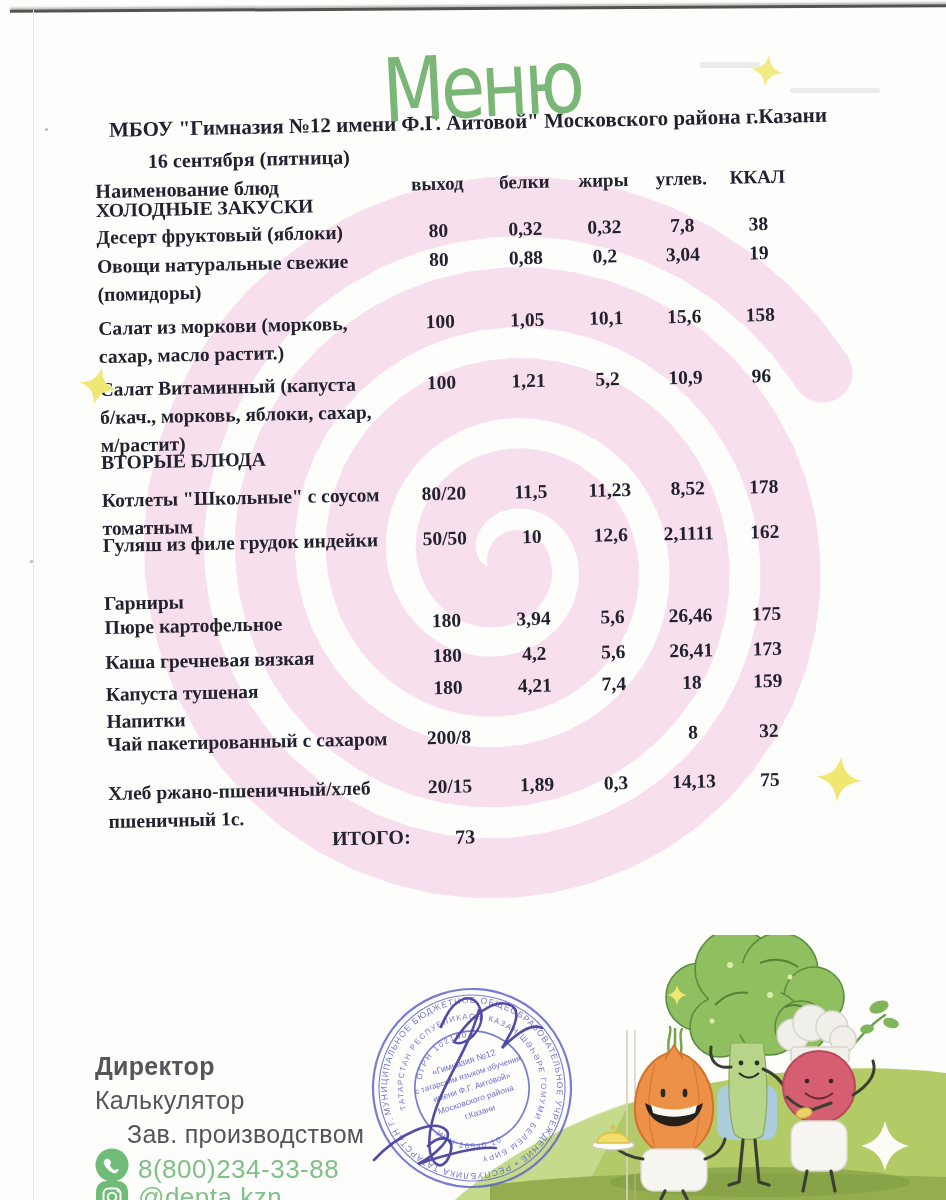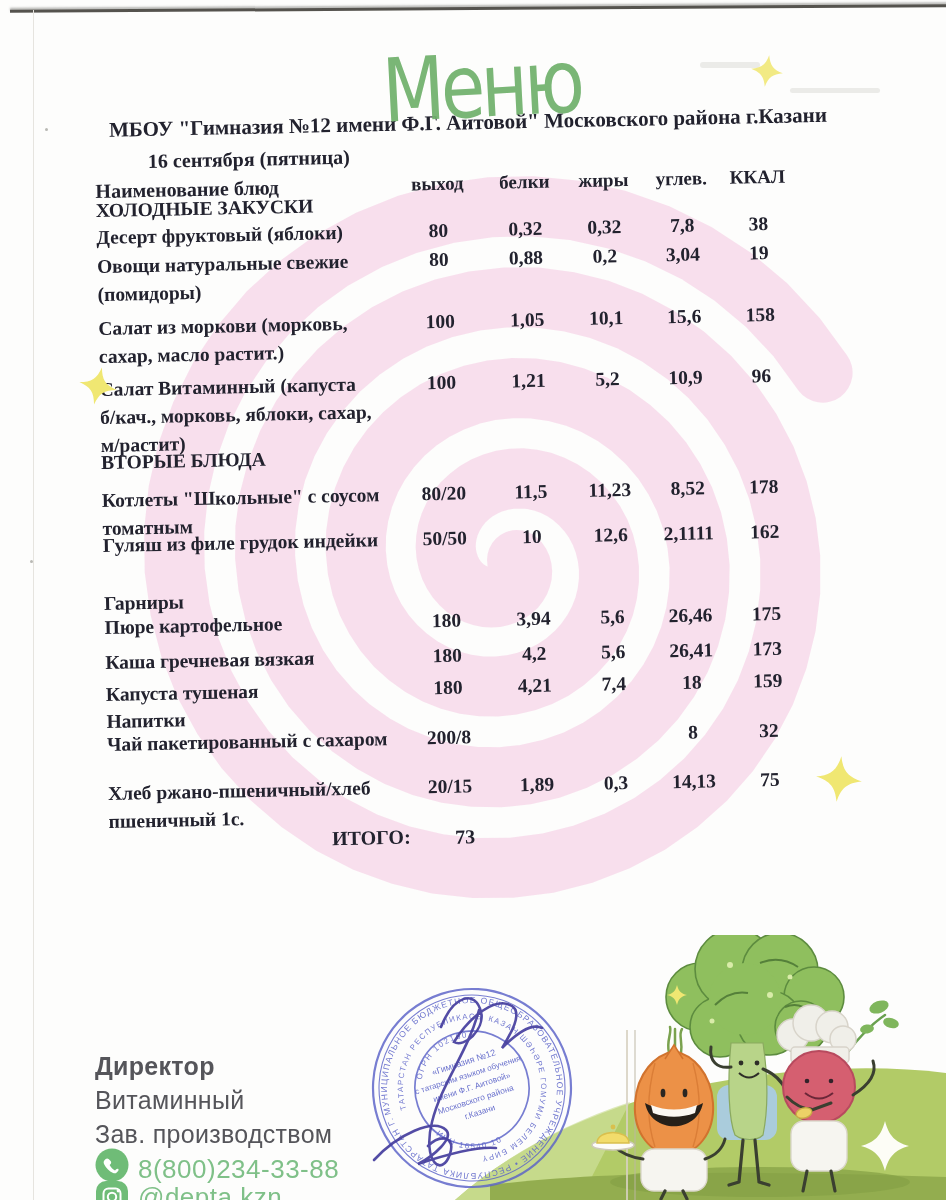--- a/index.html
+++ b/index.html
@@ -296,22 +296,22 @@
       <text class="stamp-center-text" font-size="8.4" y="28">г.Казани</text>
     </g>
     <g stroke="#453e9e" stroke-width="2.6" fill="none" stroke-linecap="round" opacity="0.92">
       <path d="M95,45 C108,12 130,8 135,30 C139,48 118,66 108,60 C124,34 150,14 166,24 C178,32 162,56 156,66 C168,54 184,40 196,46"></path>
       <path d="M133,28 C122,70 96,100 86,140 C76,180 96,196 104,172 C110,154 94,152 82,164"></path>
       <path d="M28,178 C52,152 88,136 100,148 C108,156 88,174 72,182 C90,176 128,164 150,166"></path>
     </g>
   </svg>
 
   <div class="role" style="top:1052px;font-weight:bold;">Директор</div>
-  <div class="role" style="top:1086px;">Витаминный</div>
-  <div class="role" style="top:1120px;">Зав. производством</div>
+  <div class="role" style="top:1086px;">Калькулятор</div>
+  <div class="role" style="top:1120px;margin-left:32px;">Зав. производством</div>
 
   <svg class="contact-icon" style="top:1148px;" width="34" height="34" viewBox="0 0 34 34">
     <circle cx="17" cy="17" r="16.5" fill="#6fbc77"></circle>
     <path d="M23.9,21.4c-0.9-0.8-2.1-0.8-2.9,0l-1,1c-2-0.9-4.4-3.3-5.4-5.4l1-1c0.8-0.8,0.8-2,0-2.9l-2-2c-0.8-0.8-2.1-0.8-2.9,0
       l-1.2,1.2c-0.9,0.9-1.1,2.3-0.5,3.6c1.8,3.9,5.2,7.3,9.1,9.1c1.3,0.6,2.7,0.4,3.6-0.5l1.2-1.2c0.8-0.8,0.8-2.1,0-2.9L23.9,21.4z" fill="#ffffff"></path>
   </svg>
   <div class="contact-text" style="top:1154px;">8(800)234-33-88</div>
 
   <svg class="contact-icon" style="top:1180px;" width="34" height="34" viewBox="0 0 34 34">
     <rect x="1" y="1" width="32" height="32" rx="10" fill="#6fbc77"></rect>

